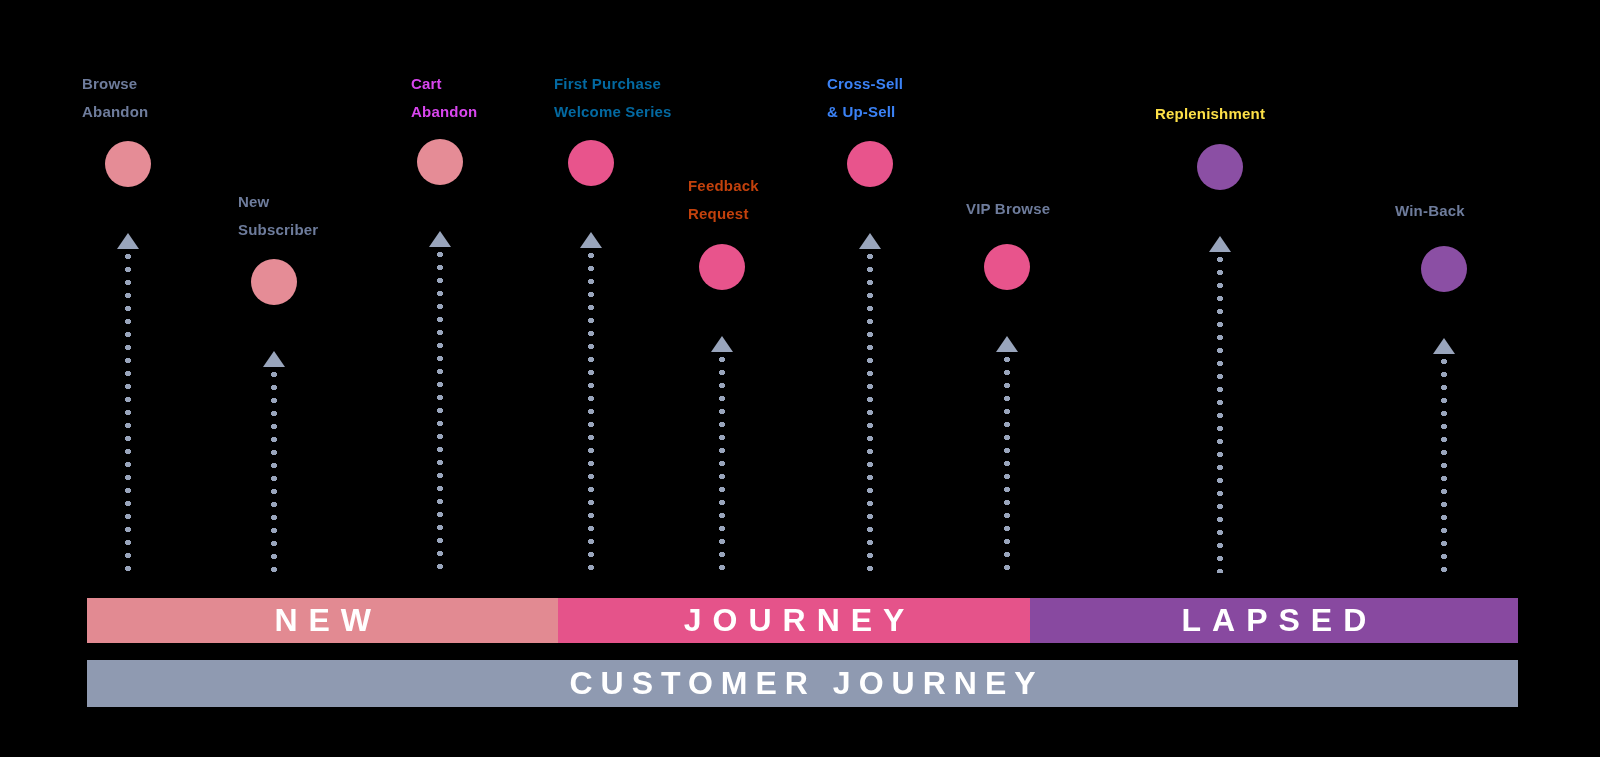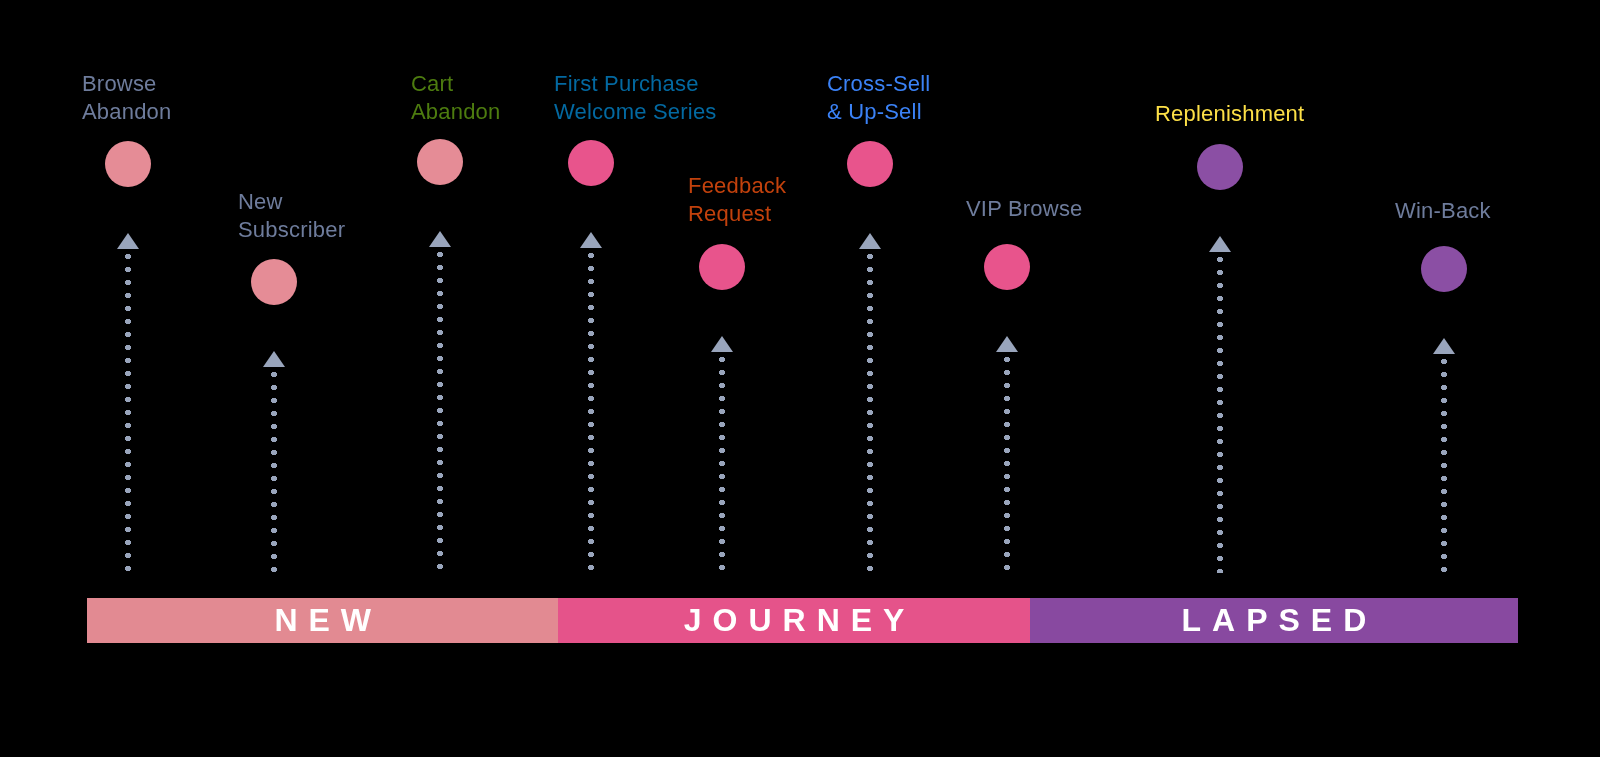--- a/index.html
+++ b/index.html
@@ -1,21 +1,21 @@
 <!DOCTYPE html>
 <html><head>
 <meta charset="utf-8">
 <style>
   html,body{margin:0;padding:0;background:#000000;}
   .canvas{
     position:relative;width:1600px;height:757px;background:#000000;
     overflow:hidden;font-family:"Liberation Sans",sans-serif;
   }
   .tp-label{
-    position:absolute;font-weight:normal;font-size:22px;line-height:28px;
+    position:absolute;font-weight:bold;font-size:15px;line-height:28px;
     white-space:pre-line;letter-spacing:0.2px;
   }
   .tp-dot{position:absolute;width:46px;height:46px;border-radius:50%;}
   .arrow-head{
     position:absolute;width:0;height:0;
     border-left:11px solid transparent;border-right:11px solid transparent;
   }
   .arrow-line{
     position:absolute;width:6px;background-repeat:repeat-y;background-size:6px 13px;
   }
@@ -43,21 +43,21 @@
         <div class="arrow-line" style="left: 125px; top: 253px; height: 320px; background-image: radial-gradient(circle at 3px 3.5px, rgb(153, 165, 188) 2.7px, rgba(0, 0, 0, 0) 2.9px);"></div>
       </div>
       <div>
         <div class="tp-label" style="left: 238px; top: 188px; color: rgb(110, 124, 156);">New
 Subscriber</div>
         <div class="tp-dot" style="left: 251px; top: 259px; background: rgb(229, 140, 150);"></div>
         <div class="arrow-head" style="left: 263px; top: 351px; border-bottom: 16px solid rgb(153, 165, 188);"></div>
         <div class="arrow-line" style="left: 271px; top: 371px; height: 202px; background-image: radial-gradient(circle at 3px 3.5px, rgb(153, 165, 188) 2.7px, rgba(0, 0, 0, 0) 2.9px);"></div>
       </div>
       <div>
-        <div class="tp-label" style="left: 411px; top: 70px; color: #4d7c0f;">Cart
+        <div class="tp-label" style="left: 411px; top: 70px; color: #d946ef;">Cart
 Abandon</div>
         <div class="tp-dot" style="left: 417px; top: 139px; background: rgb(229, 140, 150);"></div>
         <div class="arrow-head" style="left: 429px; top: 231px; border-bottom: 16px solid rgb(153, 165, 188);"></div>
         <div class="arrow-line" style="left: 437px; top: 251px; height: 322px; background-image: radial-gradient(circle at 3px 3.5px, rgb(153, 165, 188) 2.7px, rgba(0, 0, 0, 0) 2.9px);"></div>
       </div>
       <div>
         <div class="tp-label" style="left: 554px; top: 70px; color: #0369a1;">First Purchase
 Welcome Series</div>
         <div class="tp-dot" style="left: 568px; top: 140px; background: rgb(232, 84, 140);"></div>
         <div class="arrow-head" style="left: 580px; top: 232px; border-bottom: 16px solid rgb(153, 165, 188);"></div>
@@ -94,13 +94,16 @@
         <div class="tp-dot" style="left: 1421px; top: 246px; background: rgb(139, 79, 164);"></div>
         <div class="arrow-head" style="left: 1433px; top: 338px; border-bottom: 16px solid rgb(153, 165, 188);"></div>
         <div class="arrow-line" style="left: 1441px; top: 358px; height: 215px; background-image: radial-gradient(circle at 3px 3.5px, rgb(153, 165, 188) 2.7px, rgba(0, 0, 0, 0) 2.9px);"></div>
       </div>
     </div>
   <div class="segment-bar" id="segment-bar">
       <div class="segment" style="width: 477px; background: rgb(226, 138, 146);">NEW</div>
       <div class="segment" style="width: 477px; background: rgb(229, 83, 138);">JOURNEY</div>
       <div class="segment" style="width: 494px; background: rgb(136, 73, 160);">LAPSED</div>
     </div>
+  <div class="journey-bar" id="journey-bar" style="background: rgb(143, 154, 177);">
+    <span>CUSTOMER JOURNEY</span>
+  </div>
 </div>
 
 </body></html>

